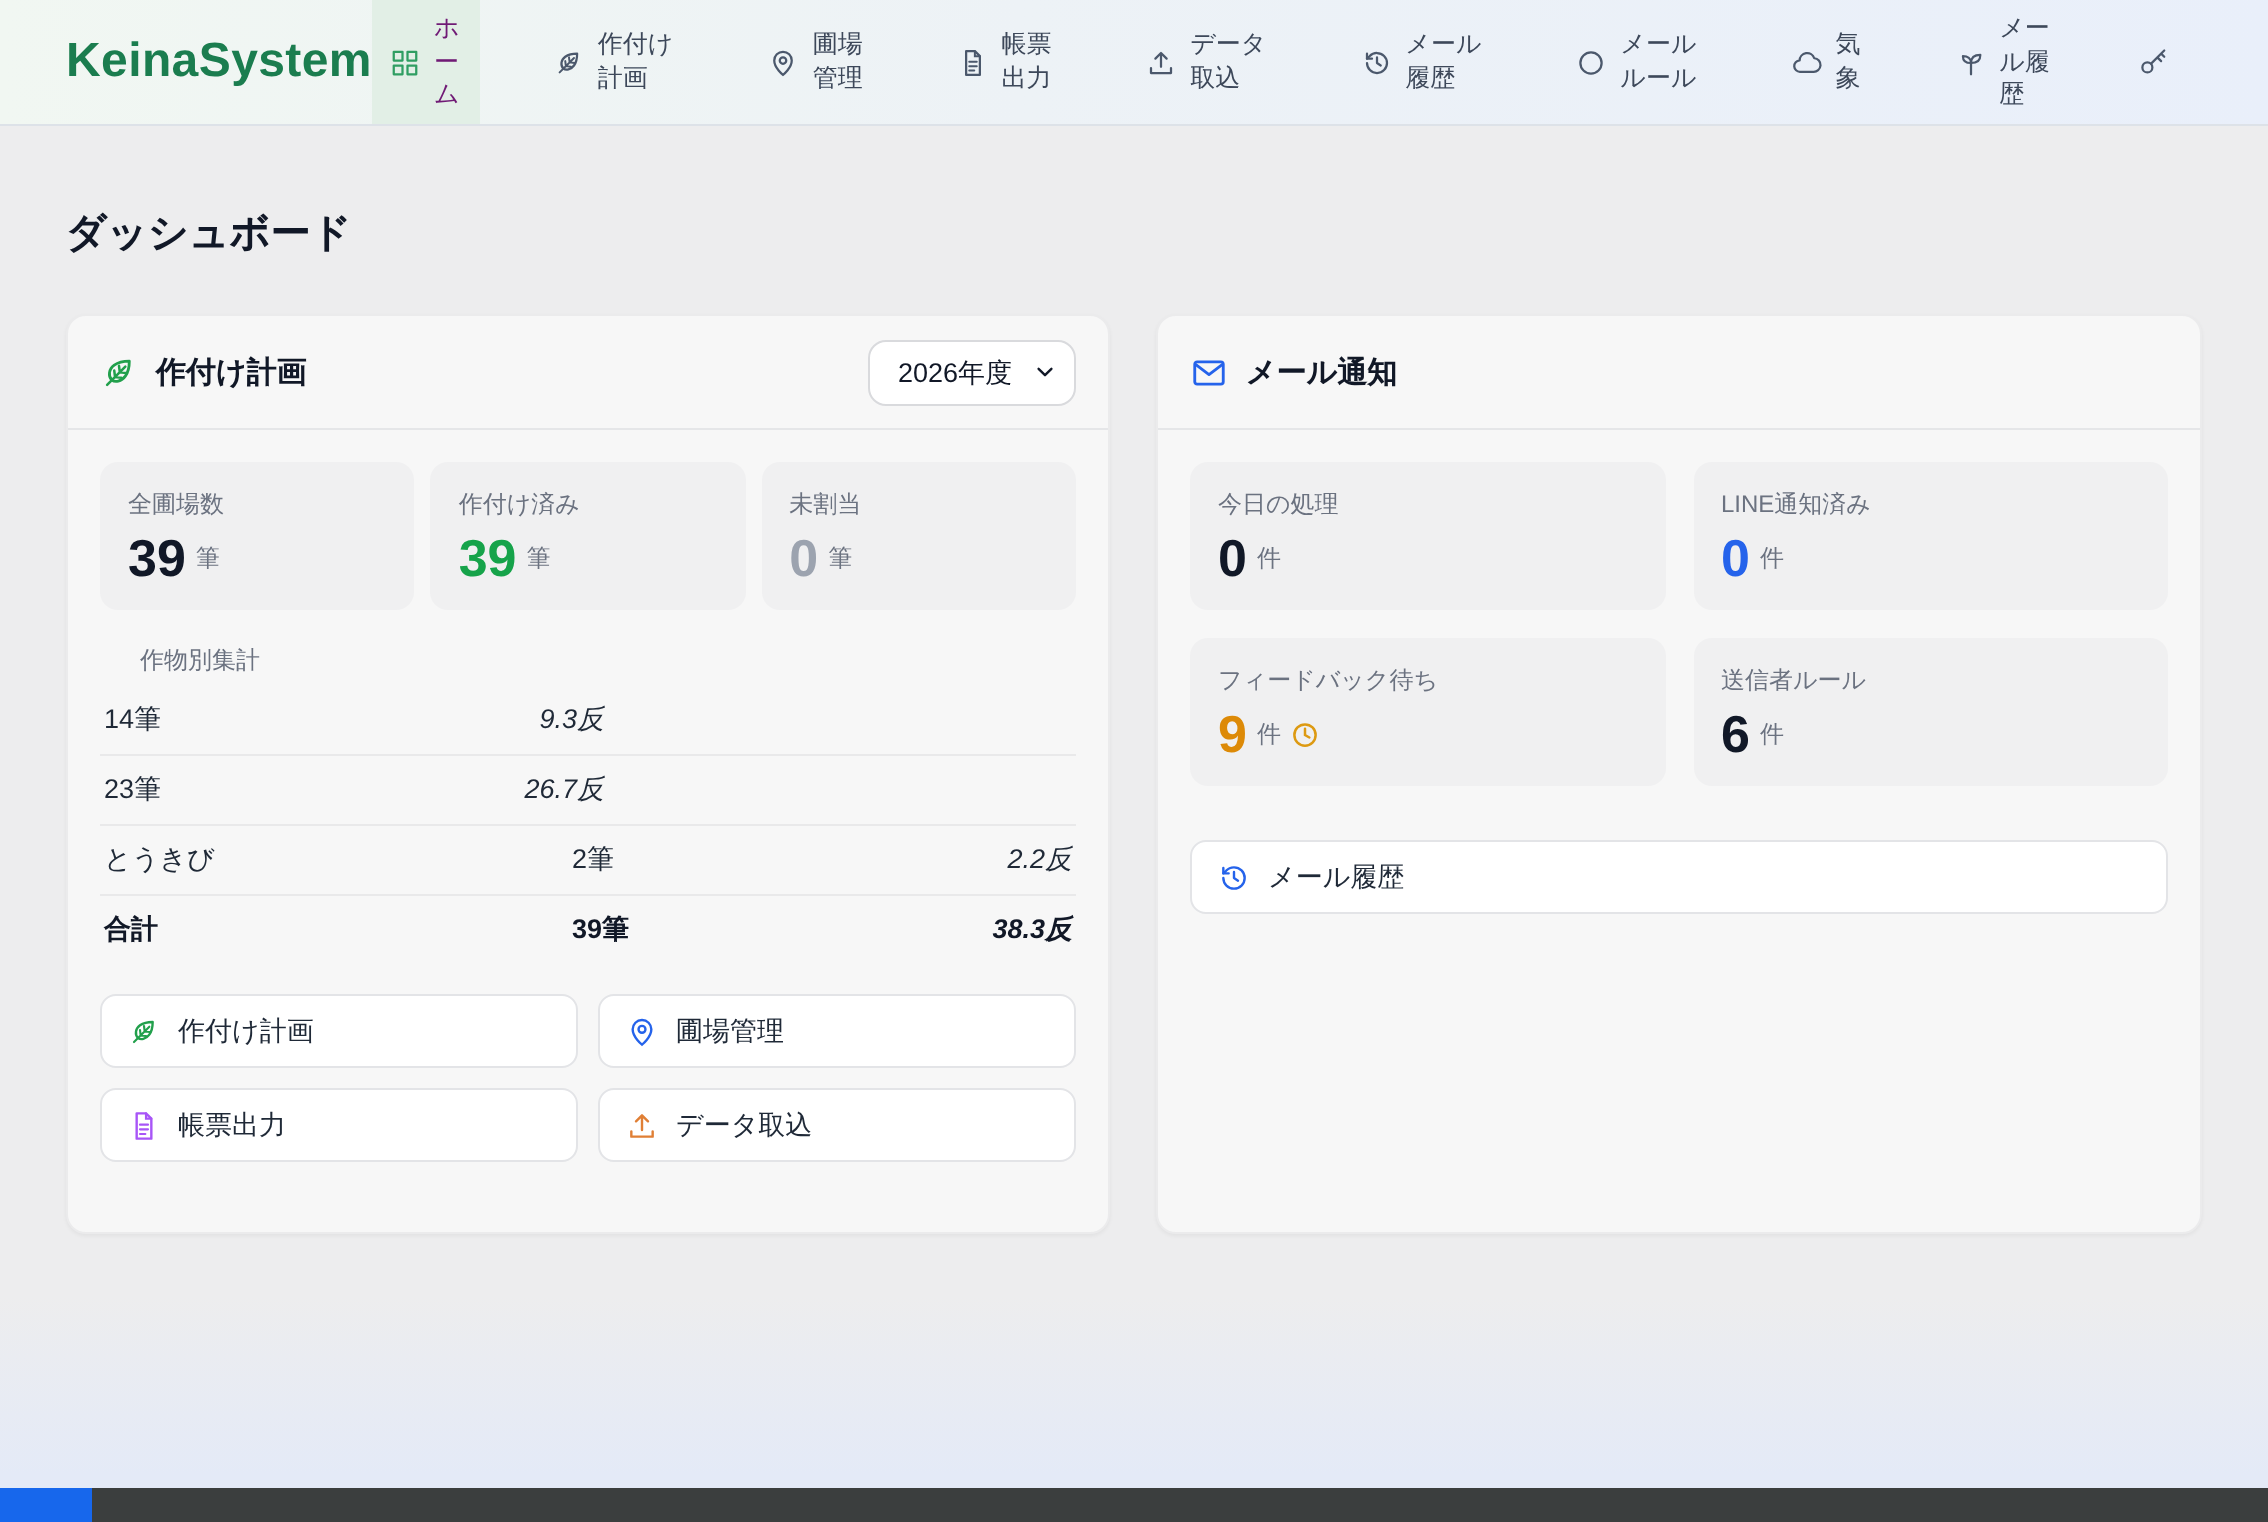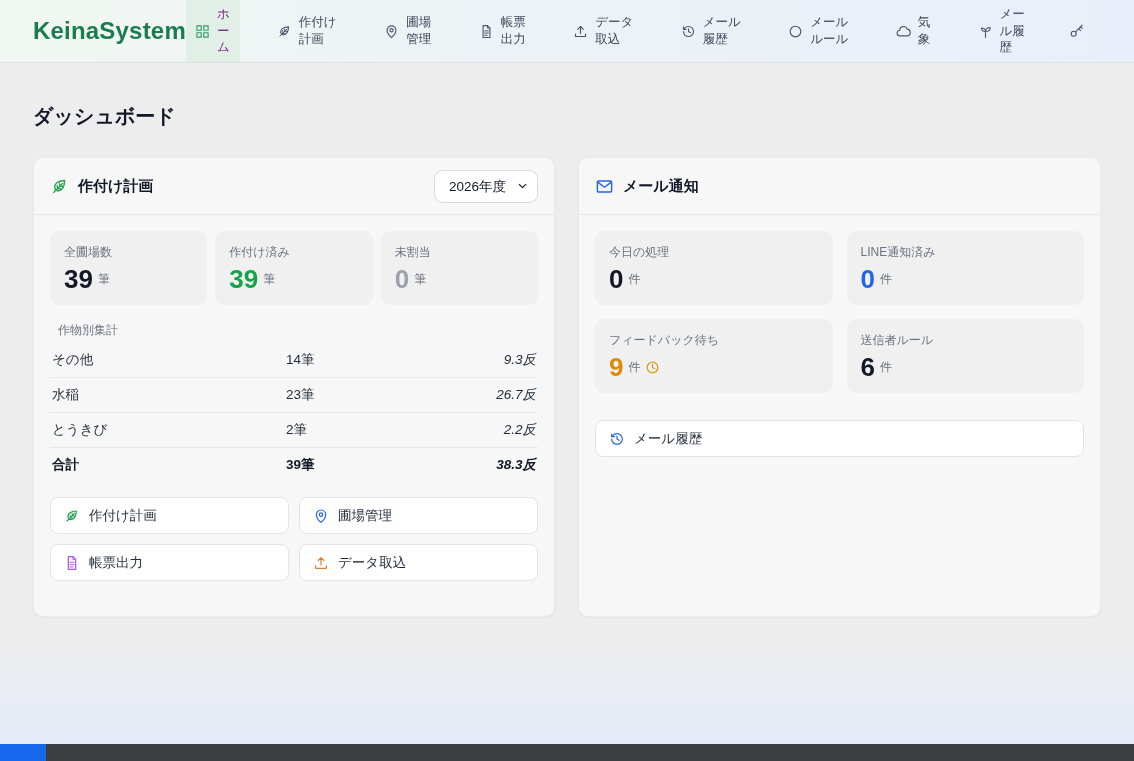--- a/index.html
+++ b/index.html
@@ -104,21 +104,21 @@
   .stat-value { font-size:26px; font-weight:bold; line-height:1; }
   .stat-unit { font-size:12px; color:#6b7280; }
   .v-dark  { color:#111827; }
   .v-green { color:#16a34a; }
   .v-gray  { color:#9ca3af; }
   .v-blue  { color:#2563eb; }
   .v-orange{ color:#dd8a07; }
   .stat-clock { align-self:center; display:flex; color:#dd9a12; }
   .stat-clock svg { width:15px; height:15px; }
 
-  .crop-heading { font-size:12px; color:#6b7280; margin:17px 2px 4px 8px; }
+  .crop-heading { font-size:12px; color:#6b7280; margin:17px 2px 4px 20px; }
   .crop-table { }
   .crop-row {
     display:flex; align-items:center;
     padding:8px 2px; font-size:13.5px; color:#1f2937;
     border-bottom:1px solid #e9e9ea;
   }
   .crop-row:last-child { border-bottom:none; }
   .crop-name { flex:1; }
   .crop-count { width:120px; text-align:left; }
   .crop-area  { width:130px; text-align:right;font-style:italic; }
@@ -355,26 +355,24 @@
             <div class="stat-value-line">
               <span class="stat-value v-gray">0</span>
               <span class="stat-unit">筆</span>
             </div>
           </div>
         </div>
 
         <div class="crop-heading">作物別集計</div>
         <div class="crop-table">
           <div class="crop-row">
-            <span class="crop-name">その他</span>
             <span class="crop-count">14筆</span>
             <span class="crop-area">9.3反</span>
           </div>
           <div class="crop-row">
-            <span class="crop-name">水稲</span>
             <span class="crop-count">23筆</span>
             <span class="crop-area">26.7反</span>
           </div>
           <div class="crop-row">
             <span class="crop-name">とうきび</span>
             <span class="crop-count">2筆</span>
             <span class="crop-area">2.2反</span>
           </div>
           <div class="crop-row total">
             <span class="crop-name">合計</span>

